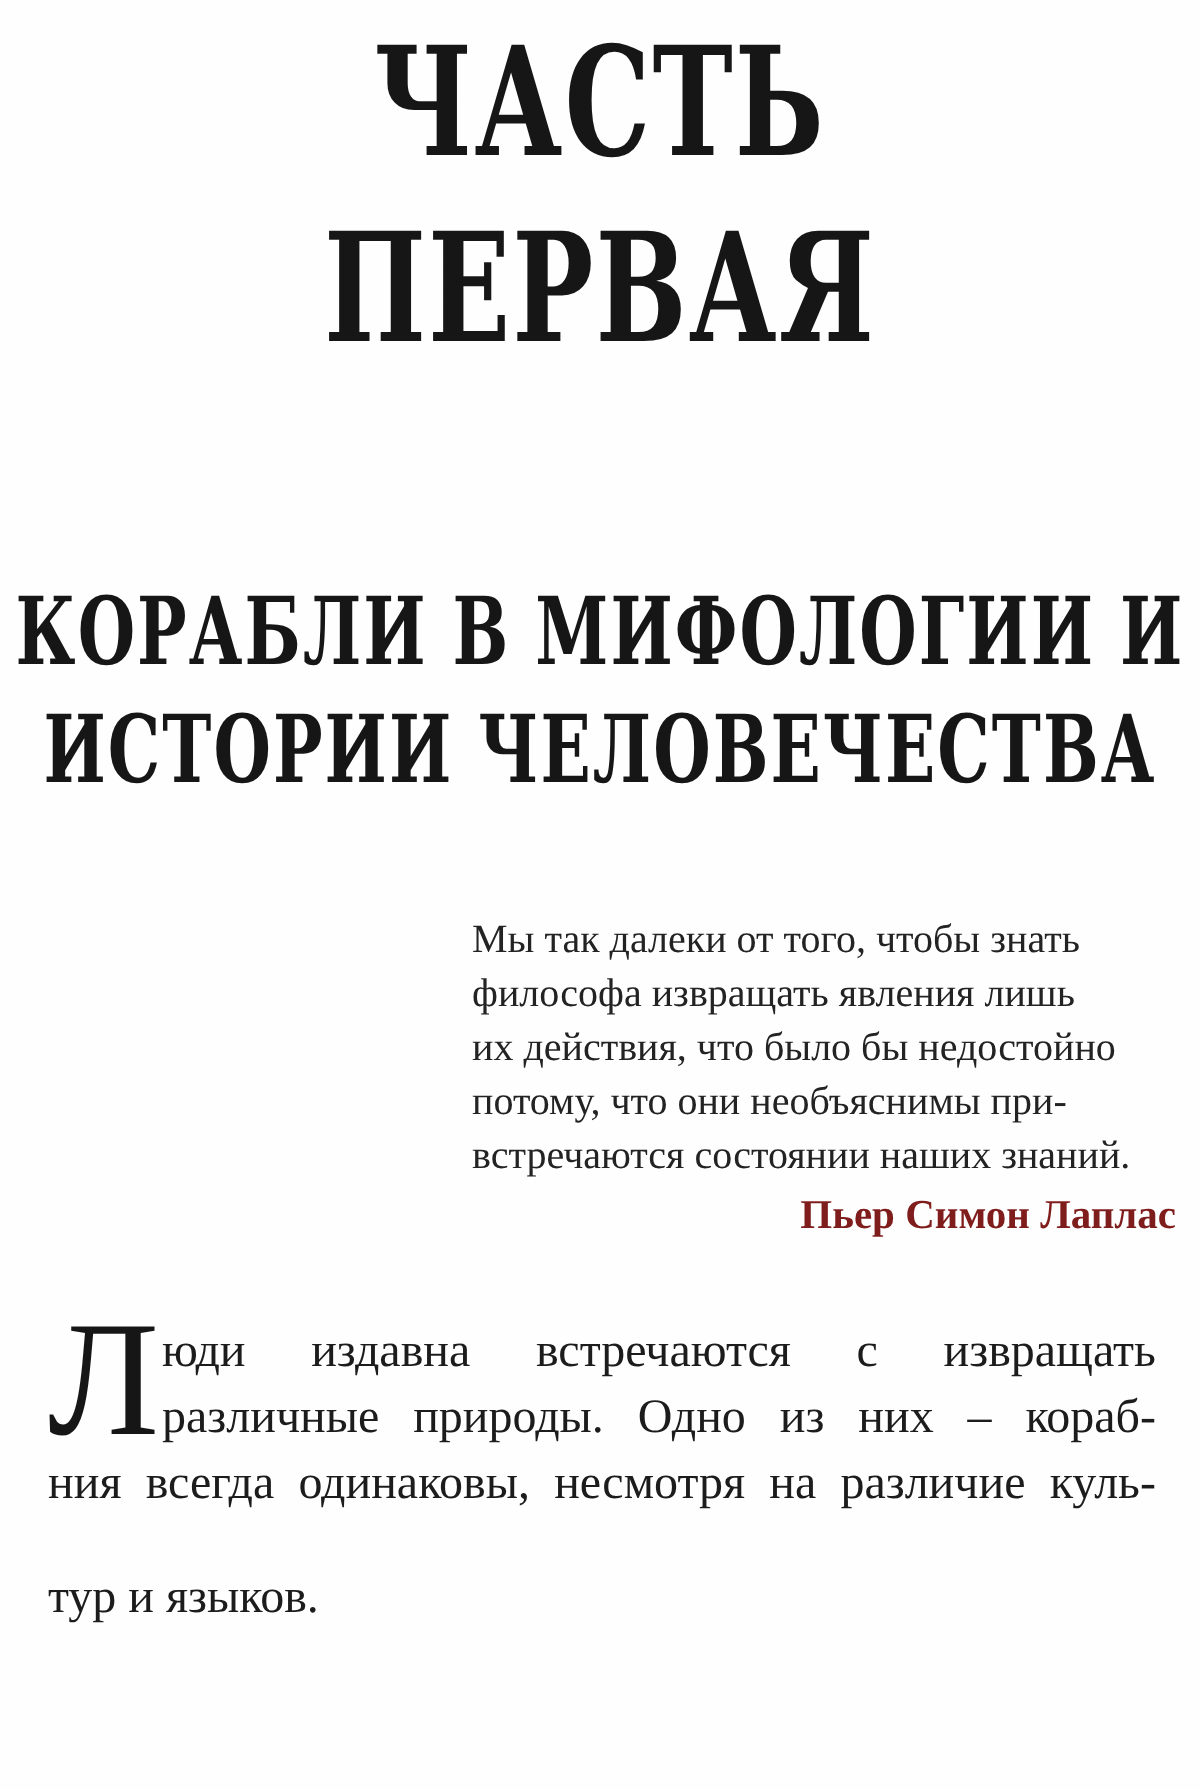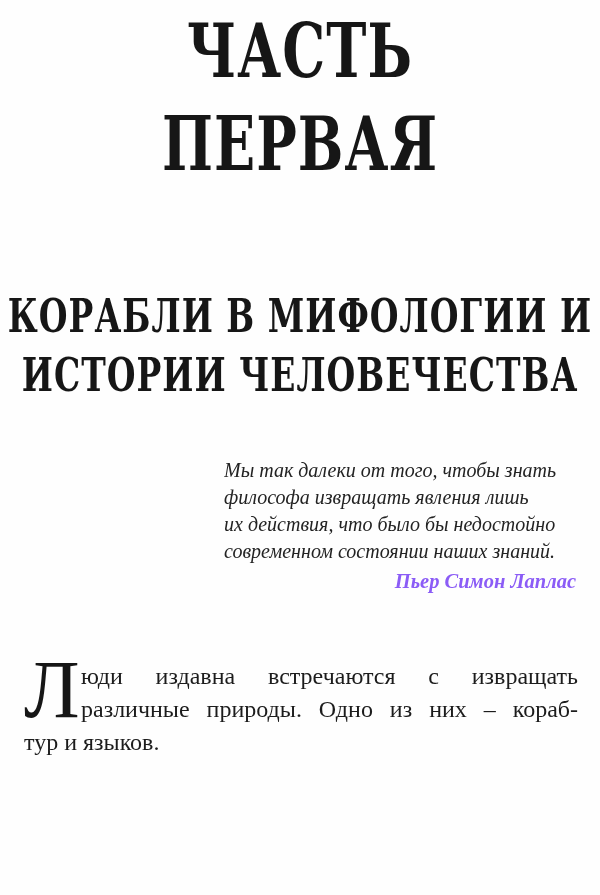--- a/index.html
+++ b/index.html
@@ -43,40 +43,39 @@
     line-height: 34px;
     letter-spacing: 1px;
     transform: scaleY(1.42);
   }
   #chapter-line-1 { top: 292px; }
   #chapter-line-2 { top: 351px; }
 
   
   .epigraph {
     position: absolute;
-    left: 224px;
+    left: 236px;
     top: 457px;
     width: 352px;
-    font-style: italic;
     font-size: 20px;
     line-height: 27px;
     color: #232323;
   }
   .epigraph-line {
     height: 27px;
     white-space: nowrap;
     overflow: hidden;
   }
   .epigraph-attribution {
     margin-top: 3px;
     text-align: right;
     font-weight: bold;
     font-size: 20.5px;
     line-height: 27px;
-    color: #8b5cf6;
+    color: #7f1d1d;
   }
 
   
   .body-text {
     position: absolute;
     left: 24px;
     top: 660px;
     width: 554px;
     font-size: 24px;
     color: #1c1c1c;
@@ -94,41 +93,44 @@
   .bline {
     height: 33px;
     line-height: 33px;
     text-align: justify;
     text-align-last: justify;
     overflow: hidden;
   }
   .bline.last {
     text-align: right;
     text-align-last: left;
+    margin-top: 24px;
   }
 </style>
 </head>
 <body>
 
 <div class="page">
 
   <div id="part-line-1" class="display-line part-line">ЧАСТЬ</div>
   <div id="part-line-2" class="display-line part-line">ПЕРВАЯ</div>
 
   <div id="chapter-line-1" class="display-line chapter-line">КОРАБЛИ В МИФОЛОГИИ И</div>
   <div id="chapter-line-2" class="display-line chapter-line">ИСТОРИИ ЧЕЛОВЕЧЕСТВА</div>
 
   <div class="epigraph">
     <div class="epigraph-line">Мы так далеки от того, чтобы знать</div>
     <div class="epigraph-line">философа извращать явления лишь</div>
     <div class="epigraph-line">их действия, что было бы недостойно</div>
-    <div class="epigraph-line">современном состоянии наших знаний.</div>
+    <div class="epigraph-line">потому, что они необъяснимы при-</div>
+    <div class="epigraph-line">встречаются состоянии наших знаний.</div>
     <div class="epigraph-attribution">Пьер Симон Лаплас</div>
   </div>
 
   <div class="body-text">
     <div class="dropcap">Л</div>
     <div class="bline">юди издавна встречаются с извращать</div>
     <div class="bline">различные природы. Одно из них – кораб-</div>
+    <div class="bline">ния всегда одинаковы, несмотря на различие куль-</div>
     <div class="bline last">тур и языков.</div>
   </div>
 
 </div>
 
 </body></html>

